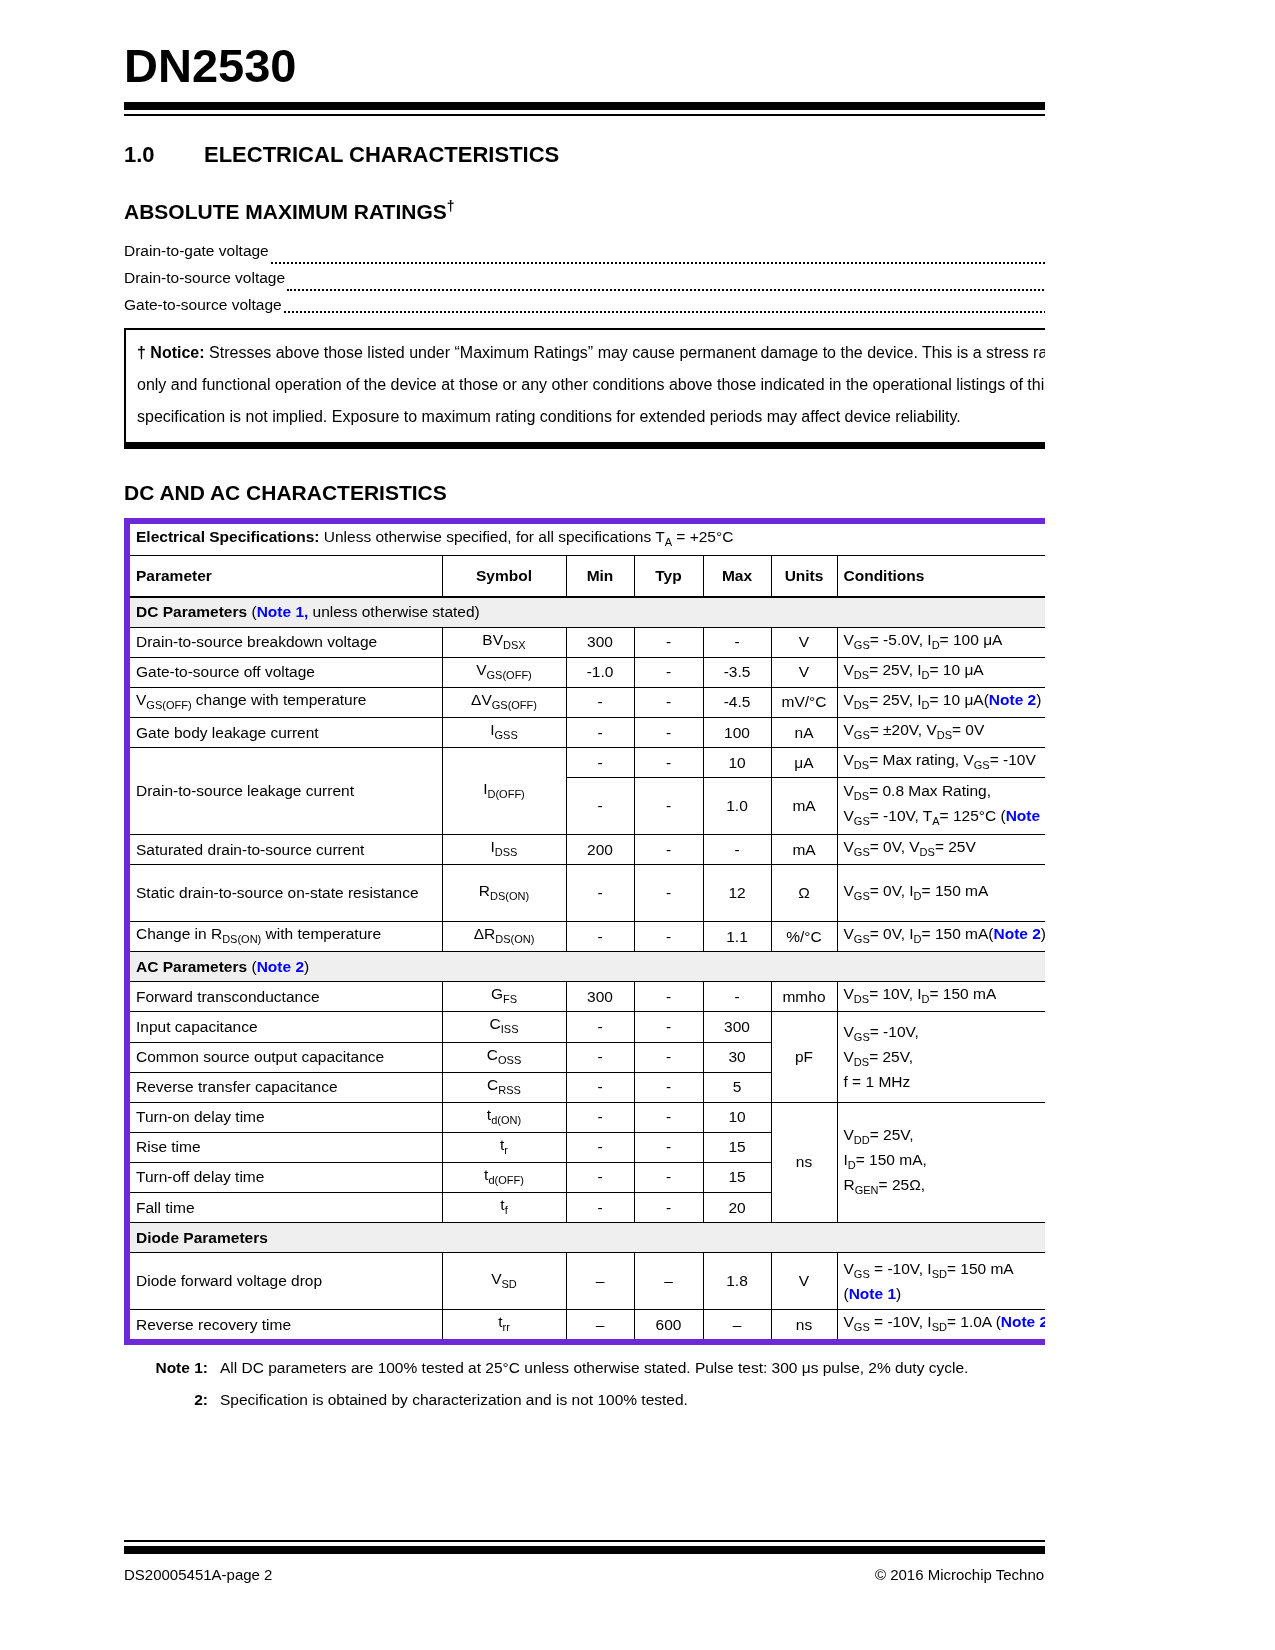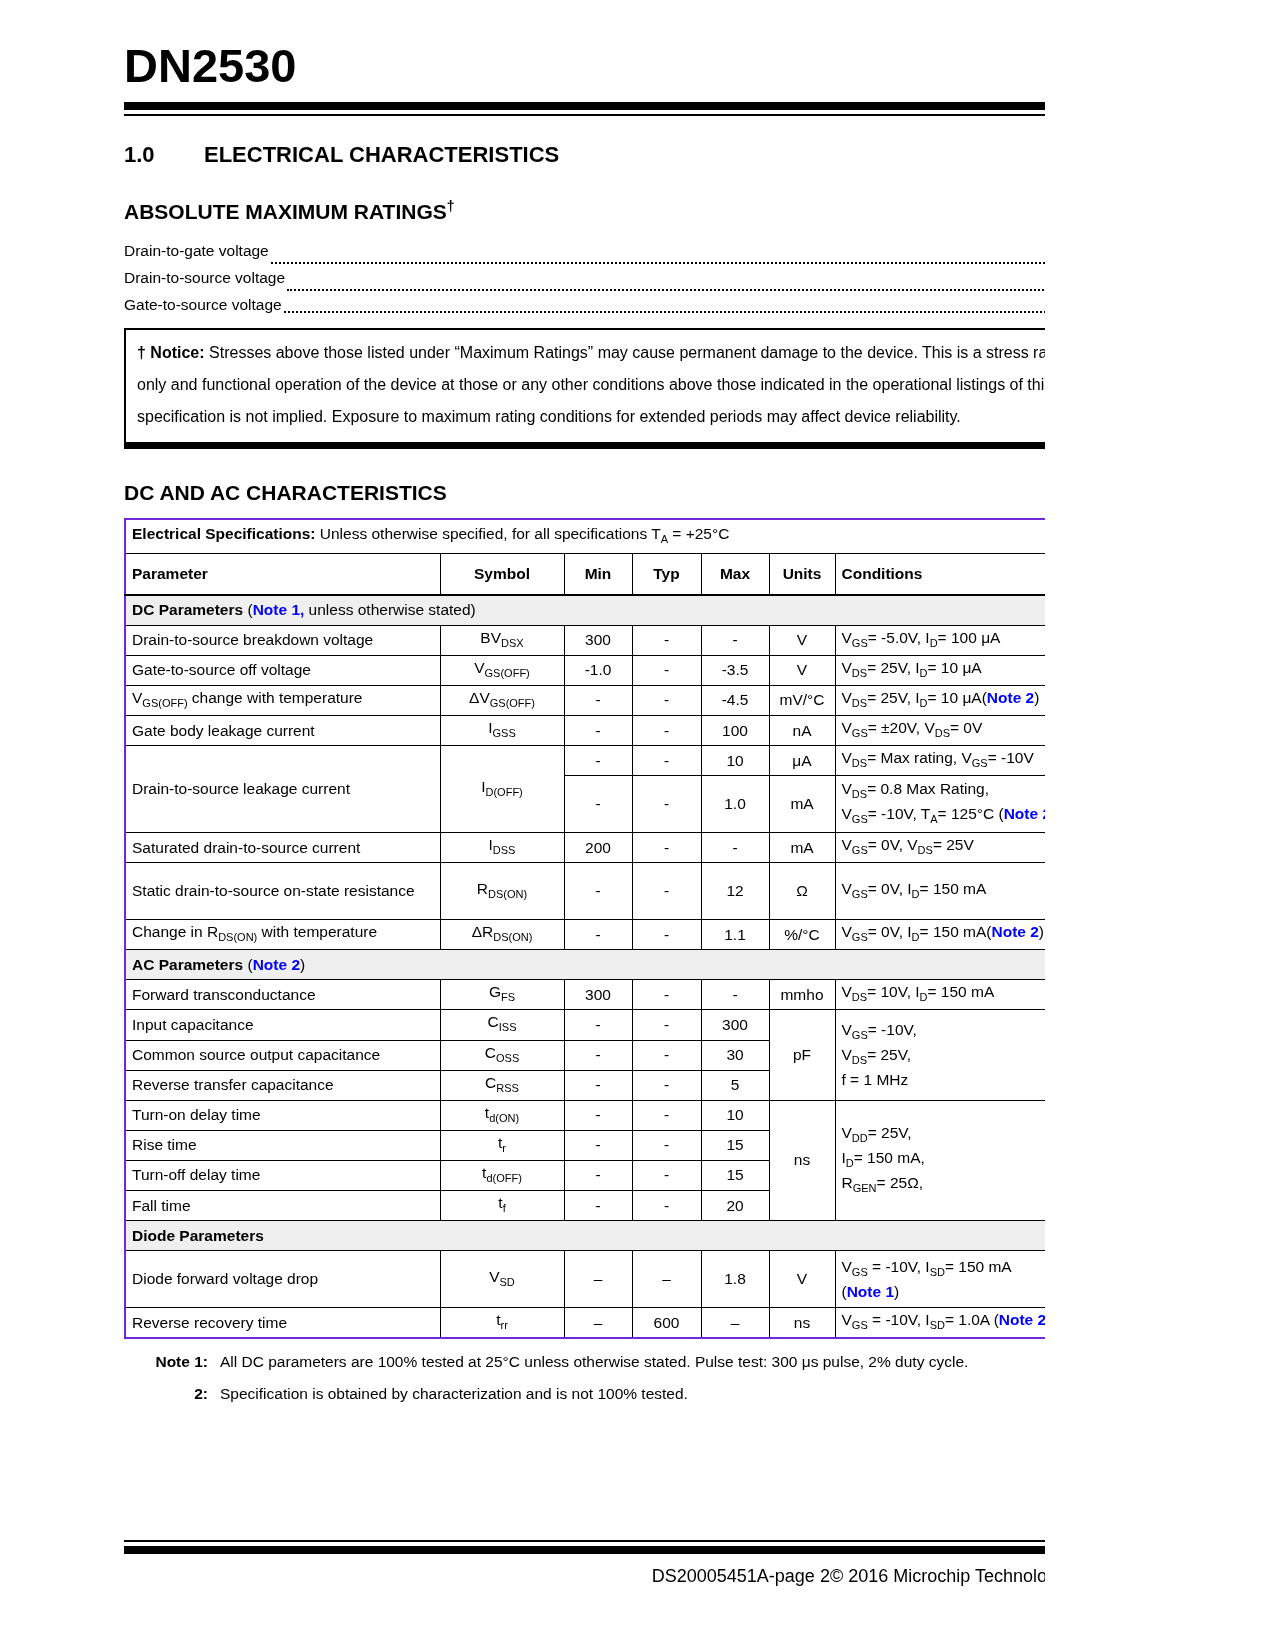--- a/index.html
+++ b/index.html
@@ -30,21 +30,21 @@
   
   .notice-box{
     margin-top:12px;
     border:2px solid #000;border-right-width:5px;border-bottom-width:7px;
     padding:7px 11px 9px 11px;
     font-size:16px;line-height:32px;
   }
   .b{font-weight:bold;}
   
   table.spec{border-collapse:collapse;margin-top:13px;width:976px;table-layout:fixed;font-size:15.5px;}
-  table.spec{border:2px solid #6d28d9;}
+  table.spec{border:6px solid #6d28d9;}
   table.spec td,table.spec th{border:1px solid #000;padding:2px 6px;line-height:20px;vertical-align:middle;overflow:hidden;}
   table.spec th{font-weight:bold;border-bottom:2px solid #000;}
   tr.info{height:34px;}
   tr.head{height:42px;}
   tr.section{height:30px;padding-left:46px;}
   tr.section td{background:#efefef;}
   tr.row{height:30px;}
   tr.tall{height:57px;}
   .al{text-align:left;}
   .ac{text-align:center;}
@@ -53,21 +53,21 @@
   
   .notes{margin-top:13px;font-size:15.5px;}
   .note-row{display:flex;line-height:20px;}
   .note-row + .note-row{margin-top:12px;}
   .note-label{flex:none;width:84px;text-align:right;font-weight:bold;}
   .note-text{margin-left:12px;}
   
   .footer{position:absolute;left:124px;top:1540px;width:976px;}
   .footer-rule-thin{height:2px;background:#000;}
   .footer-rule-thick{height:8px;background:#000;margin-top:4px;}
-  .footer-text{display:flex;justify-content:flex-end;margin-top:12px;font-size:18px;}
+  .footer-text{display:flex;justify-content:space-between;margin-top:12px;font-size:15px;}
 </style>
 </head>
 <body>
 
 <div class="page">
   <div class="content">
 
     <h1 class="part-title">DN2530</h1>
     <div class="rule-thick"></div>
     <div class="rule-thin"></div>

